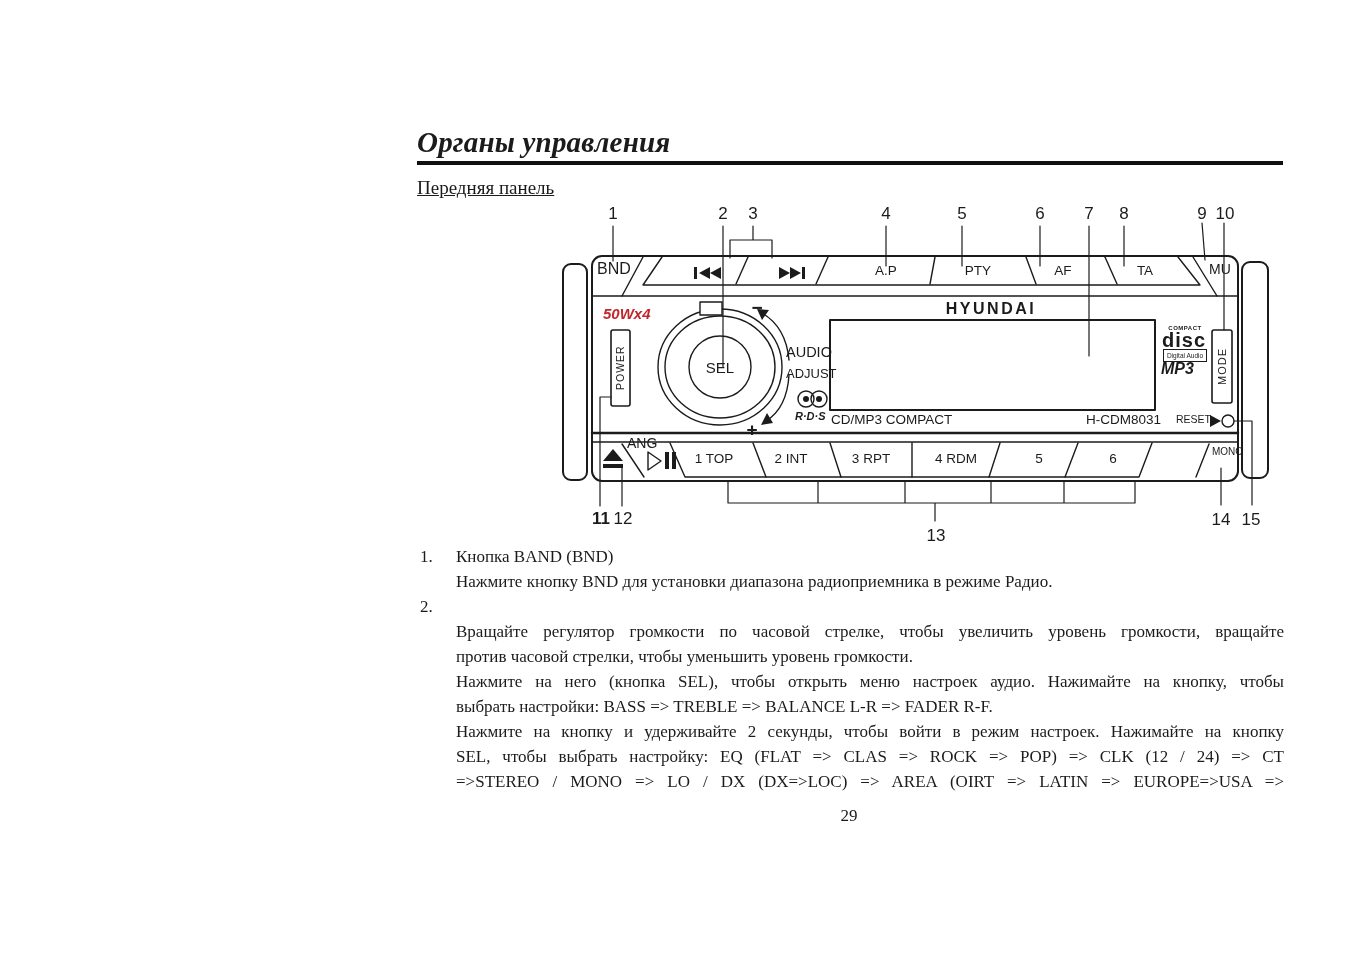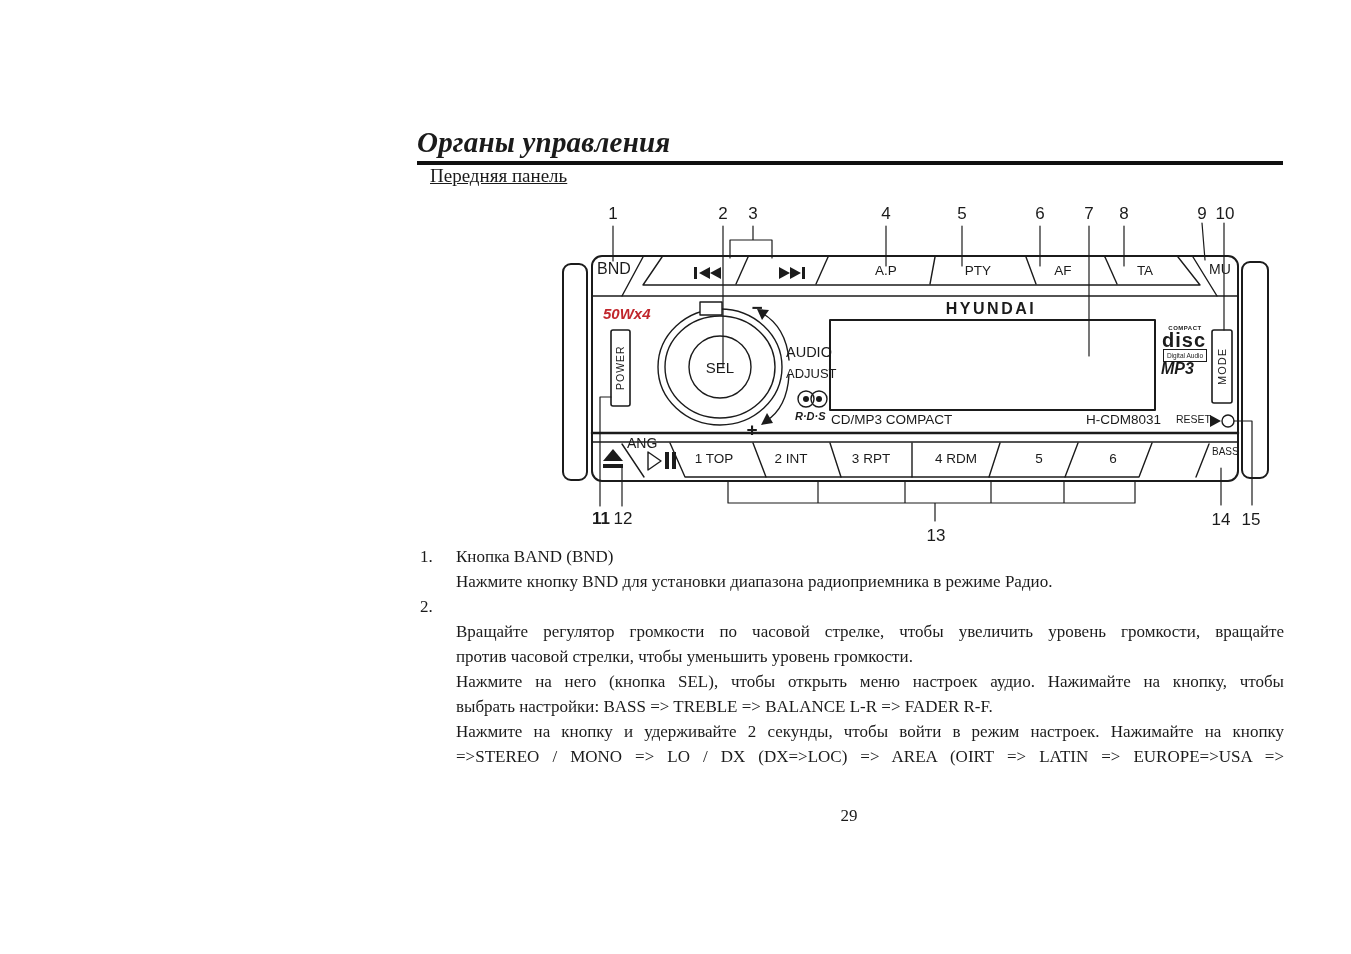--- a/index.html
+++ b/index.html
@@ -27,21 +27,21 @@
   .brand{font-weight:900;letter-spacing:2.5px;}
   .dabox{border:1px solid #1b1b1b;width:42px;height:11px;font-size:6.5px;text-align:center;line-height:11px;}
   svg{position:absolute;left:0;top:0;}
   svg *{vector-effect:non-scaling-stroke;}
 </style>
 </head>
 <body>
 
 <div class="abs page-title" style="left:417px;top:126px;font-style:italic;">Органы управления</div>
 <div class="abs title-rule" style="left:417px;top:161px;"></div>
-<div class="abs subtitle" style="left:417px;top:165px;margin-left:13px;">Передняя панель</div>
+<div class="abs subtitle" style="left:417px;top:177px;">Передняя панель</div>
 
 <svg width="1351" height="954" viewBox="0 0 1351 954" fill="none" stroke="#1b1b1b" stroke-width="1.4" stroke-linecap="round" stroke-linejoin="round">
 
   <rect x="563" y="264" width="24" height="216" rx="8" fill="#ffffff" stroke-width="2"></rect>
   <rect x="1242" y="262" width="26" height="216" rx="8" fill="#ffffff" stroke-width="2"></rect>
 
   <rect x="592" y="256" width="646" height="225" rx="10" fill="#ffffff" stroke-width="2"></rect>
   <line x1="592" y1="296" x2="1238" y2="296"></line>
   <line x1="592" y1="433" x2="1238" y2="433" stroke-width="2.5"></line>
 
@@ -176,32 +176,33 @@
 <div class="abs dl vert" style="left:1212px;top:330px;width:20px;height:73px;font-size:11px;">MODE</div>
 <div class="abs dl" style="left:1176px;top:414px;font-size:10.5px;">RESET</div>
 
 <div class="abs dl" style="left:627px;top:436px;font-size:14px;">ANG</div>
 <div class="abs dl ctr" style="left:714px;top:452px;font-size:13.5px;">1 TOP</div>
 <div class="abs dl ctr" style="left:791px;top:452px;font-size:13.5px;">2 INT</div>
 <div class="abs dl ctr" style="left:871px;top:452px;font-size:13.5px;">3 RPT</div>
 <div class="abs dl ctr" style="left:956px;top:452px;font-size:13.5px;">4 RDM</div>
 <div class="abs dl ctr" style="left:1039px;top:452px;font-size:13.5px;">5</div>
 <div class="abs dl ctr" style="left:1113px;top:452px;font-size:13.5px;">6</div>
-<div class="abs dl" style="left:1212px;top:447px;font-size:10px;">BASS</div>
+<div class="abs dl" style="left:1212px;top:447px;font-size:10px;">MONO</div>
 
 <div class="abs doc" style="left:419px;top:544px;">
   <div class="li">
     <span class="num">1.</span>
     <span>Кнопка BAND (BND)</span>
   </div>
   <div class="pl">Нажмите кнопку BND для установки диапазона радиоприемника в режиме Радио.</div>
   <div class="li">
     <span class="num">2.</span>
   </div>
   <div class="pl j">Вращайте регулятор громкости по часовой стрелке, чтобы увеличить уровень громкости, вращайте</div>
   <div class="pl">против часовой стрелки, чтобы уменьшить уровень громкости.</div>
   <div class="pl j">Нажмите на него (кнопка SEL), чтобы открыть меню настроек аудио. Нажимайте на кнопку, чтобы</div>
   <div class="pl">выбрать настройки: BASS =&gt; TREBLE =&gt; BALANCE L-R =&gt; FADER R-F.</div>
   <div class="pl j">Нажмите на кнопку и удерживайте 2 секунды, чтобы войти в режим настроек. Нажимайте на кнопку</div>
+  <div class="pl j">SEL, чтобы выбрать настройку: EQ (FLAT =&gt; CLAS =&gt; ROCK =&gt; POP) =&gt; CLK (12 / 24) =&gt; CT</div>
   <div class="pl j">=&gt;STEREO / MONO =&gt; LO / DX (DX=&gt;LOC) =&gt; AREA (OIRT =&gt; LATIN =&gt; EUROPE=&gt;USA =&gt;</div>
 </div>
 
 <div class="abs pagenum" style="left:819px;top:806px;">29</div>
 
 </body></html>

